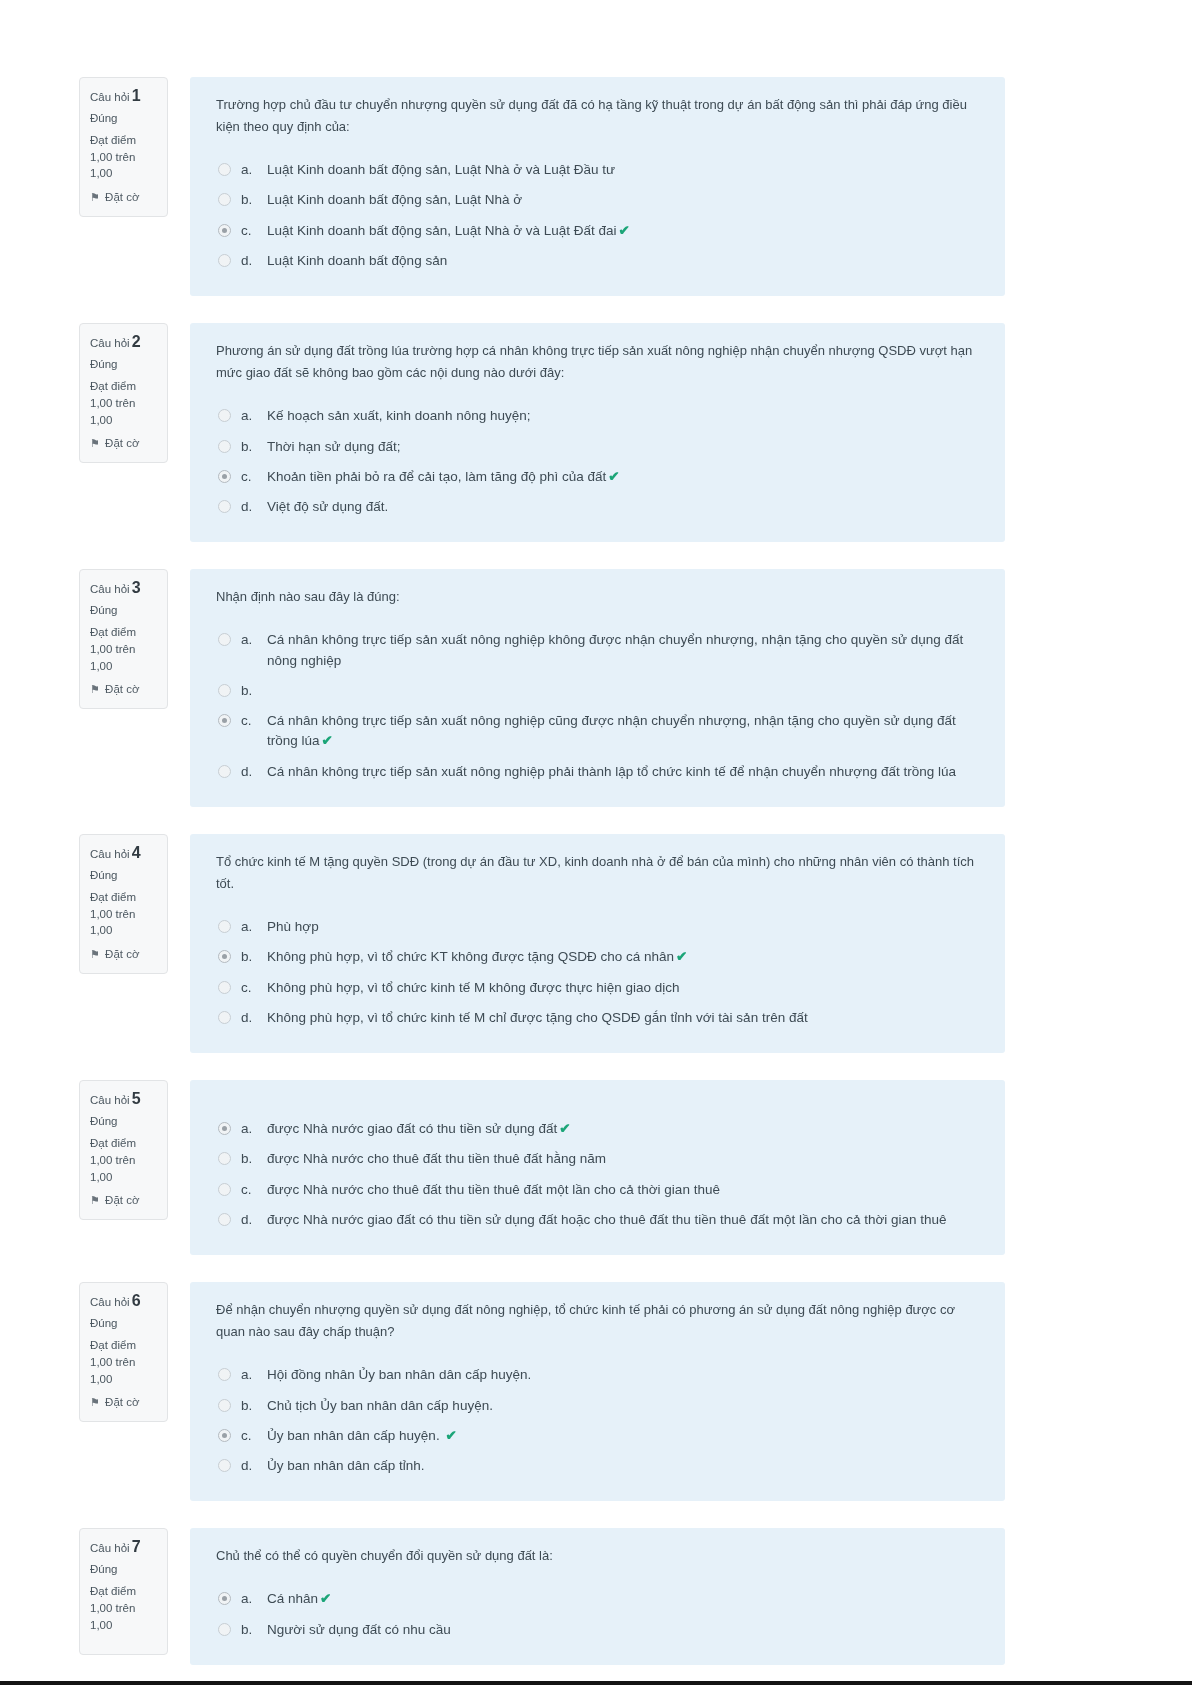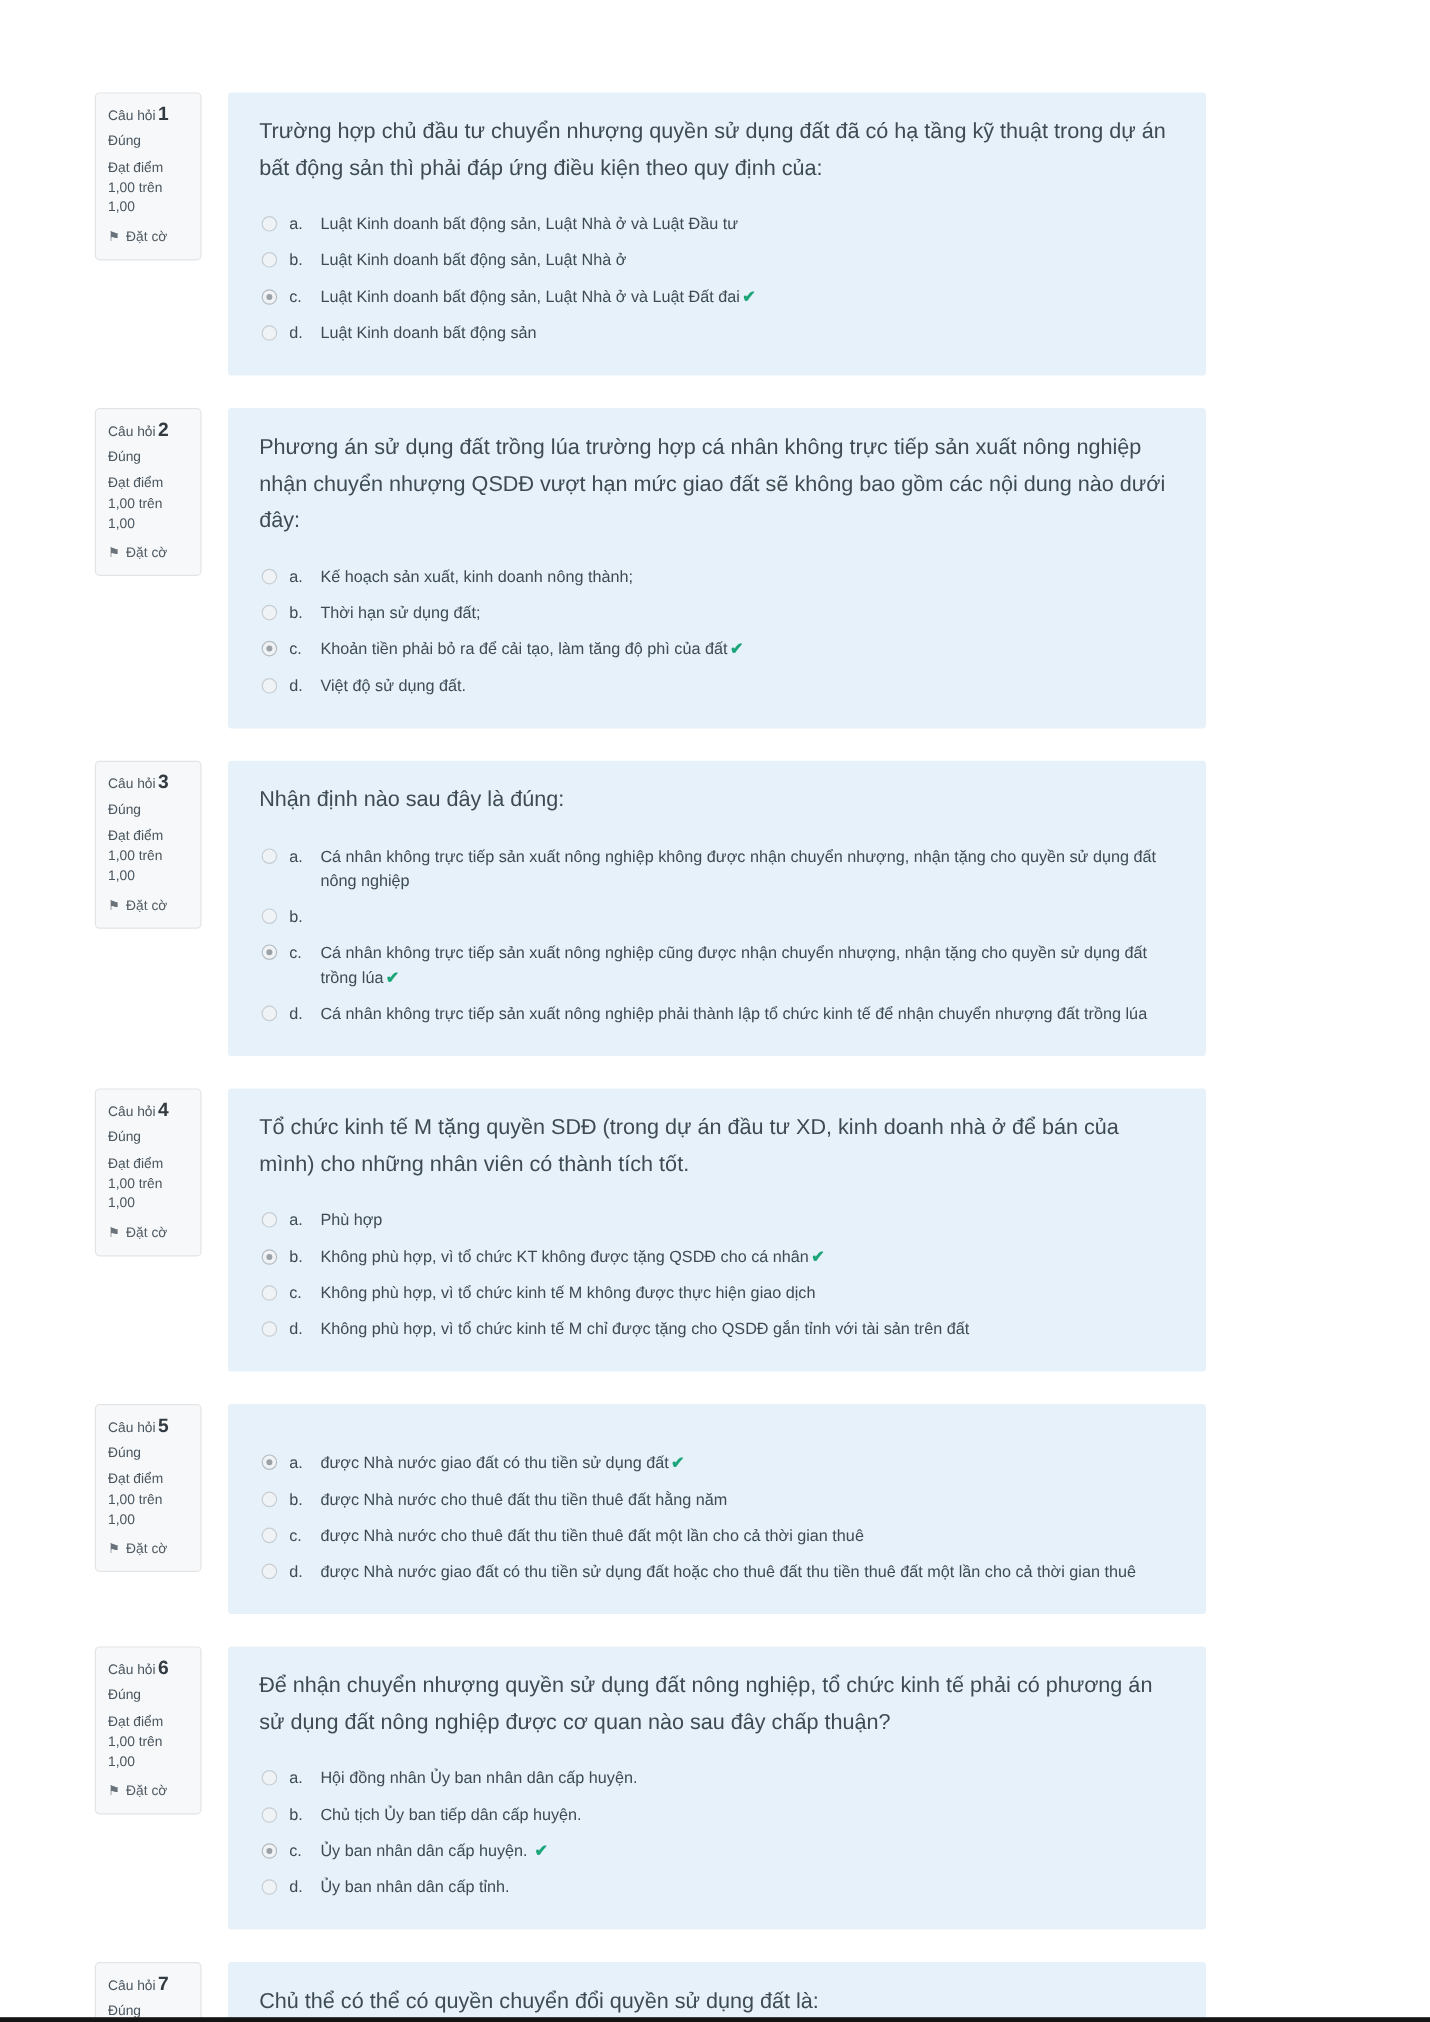--- a/index.html
+++ b/index.html
@@ -30,21 +30,21 @@
   .info .qno{margin-bottom:7px;color:#4a565f}
   .info .qno .qn{font-size:16px;font-weight:bold;color:#323b42;margin-left:2px}
   .info .state{margin-bottom:8px}
   .info .grade{line-height:1.45;margin-bottom:9px}
   .info .flag{cursor:pointer;color:#515c65}
   .info .flag .flag-ic{font-size:11px;color:#6a737b;margin-right:2px}
   .content{
     flex:1;margin-left:22px;background:var(--panel-bg);
     border-radius:3px;padding:17px 26px 20px 26px;
   }
-  .qtext{font-size:18px;line-height:1.7;color:var(--text)}
+  .qtext{font-size:13px;line-height:1.7;color:var(--text)}
   .answers{margin-top:17px}
   .answer{display:flex;align-items:flex-start;padding:5px 0;font-size:13.5px;line-height:1.5}
   .radio{
     flex:none;width:13px;height:13px;border-radius:50%;
     background:var(--radio-bg);border:1px solid var(--radio-border);
     margin:3px 10px 0 2px;position:relative;
   }
   .radio.sel{border-color:#b4bbc1}
   .radio.sel::after{
     content:"";position:absolute;left:3px;top:3px;width:5px;height:5px;
@@ -111,21 +111,21 @@
         <span class="flag-ic">⚑</span>
         <span class="flag-tx">Đặt cờ</span>
       </div>
     </div>
     <div class="content">
       <div class="qtext">Phương án sử dụng đất trồng lúa trường hợp cá nhân không trực tiếp sản xuất nông nghiệp nhận chuyển nhượng QSDĐ vượt hạn mức giao đất sẽ không bao gồm các nội dung nào dưới đây:</div>
       <div class="answers">
           <div class="answer">
     <span class="radio"></span>
     <span class="letter">a.</span>
-    <span class="atext"><span>Kế hoạch sản xuất, kinh doanh nông thành;</span></span>
+    <span class="atext"><span>Kế hoạch sản xuất, kinh doanh nông huyện;</span></span>
   </div>
           <div class="answer">
     <span class="radio"></span>
     <span class="letter">b.</span>
     <span class="atext"><span>Thời hạn sử dụng đất;</span></span>
   </div>
           <div class="answer">
     <span class="radio sel"></span>
     <span class="letter">c.</span>
     <span class="atext"><span>Khoản tiền phải bỏ ra để cải tạo, làm tăng độ phì của đất</span><span class="check">✔</span></span>
@@ -266,21 +266,21 @@
       <div class="qtext">Để nhận chuyển nhượng quyền sử dụng đất nông nghiệp, tổ chức kinh tế phải có phương án sử dụng đất nông nghiệp được cơ quan nào sau đây chấp thuận?</div>
       <div class="answers">
           <div class="answer">
     <span class="radio"></span>
     <span class="letter">a.</span>
     <span class="atext"><span>Hội đồng nhân Ủy ban nhân dân cấp huyện.</span></span>
   </div>
           <div class="answer">
     <span class="radio"></span>
     <span class="letter">b.</span>
-    <span class="atext"><span>Chủ tịch Ủy ban tiếp dân cấp huyện.</span></span>
+    <span class="atext"><span>Chủ tịch Ủy ban nhân dân cấp huyện.</span></span>
   </div>
           <div class="answer">
     <span class="radio sel"></span>
     <span class="letter">c.</span>
     <span class="atext"><span>Ủy ban nhân dân cấp huyện. </span><span class="check">✔</span></span>
   </div>
           <div class="answer">
     <span class="radio"></span>
     <span class="letter">d.</span>
     <span class="atext"><span>Ủy ban nhân dân cấp tỉnh.</span></span>

